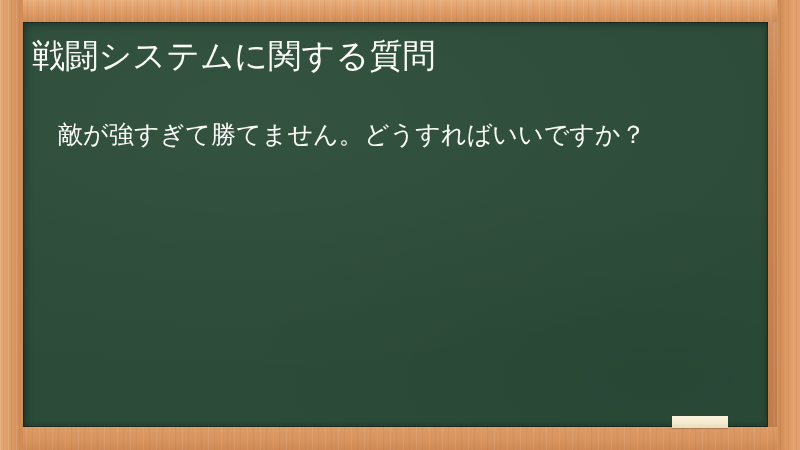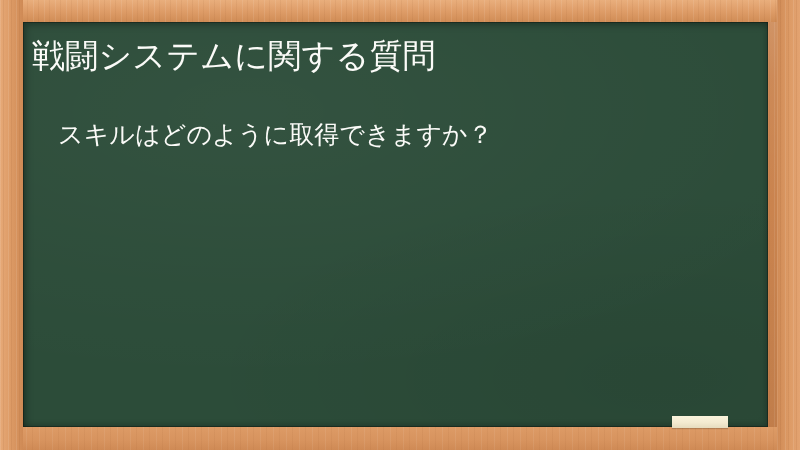--- a/index.html
+++ b/index.html
@@ -191,21 +191,21 @@
   <div class="frame-stile right"></div>
 
   <div class="board">
     <div class="board-texture"></div>
 
     <div class="board-content">
 
       <div class="slide-title">戦闘システムに関する質問</div>
 
       <ul class="bullet-list">
-        <li class="bullet-item">スキルはどのように取得できますか？</li>
+        <li class="bullet-item">敵が強すぎて勝てません。どうすればいいですか？</li>
       </ul>
 
     </div>
   </div>
 
   <div class="chalk-stick"></div>
 
 </div>
 
 </body></html>

